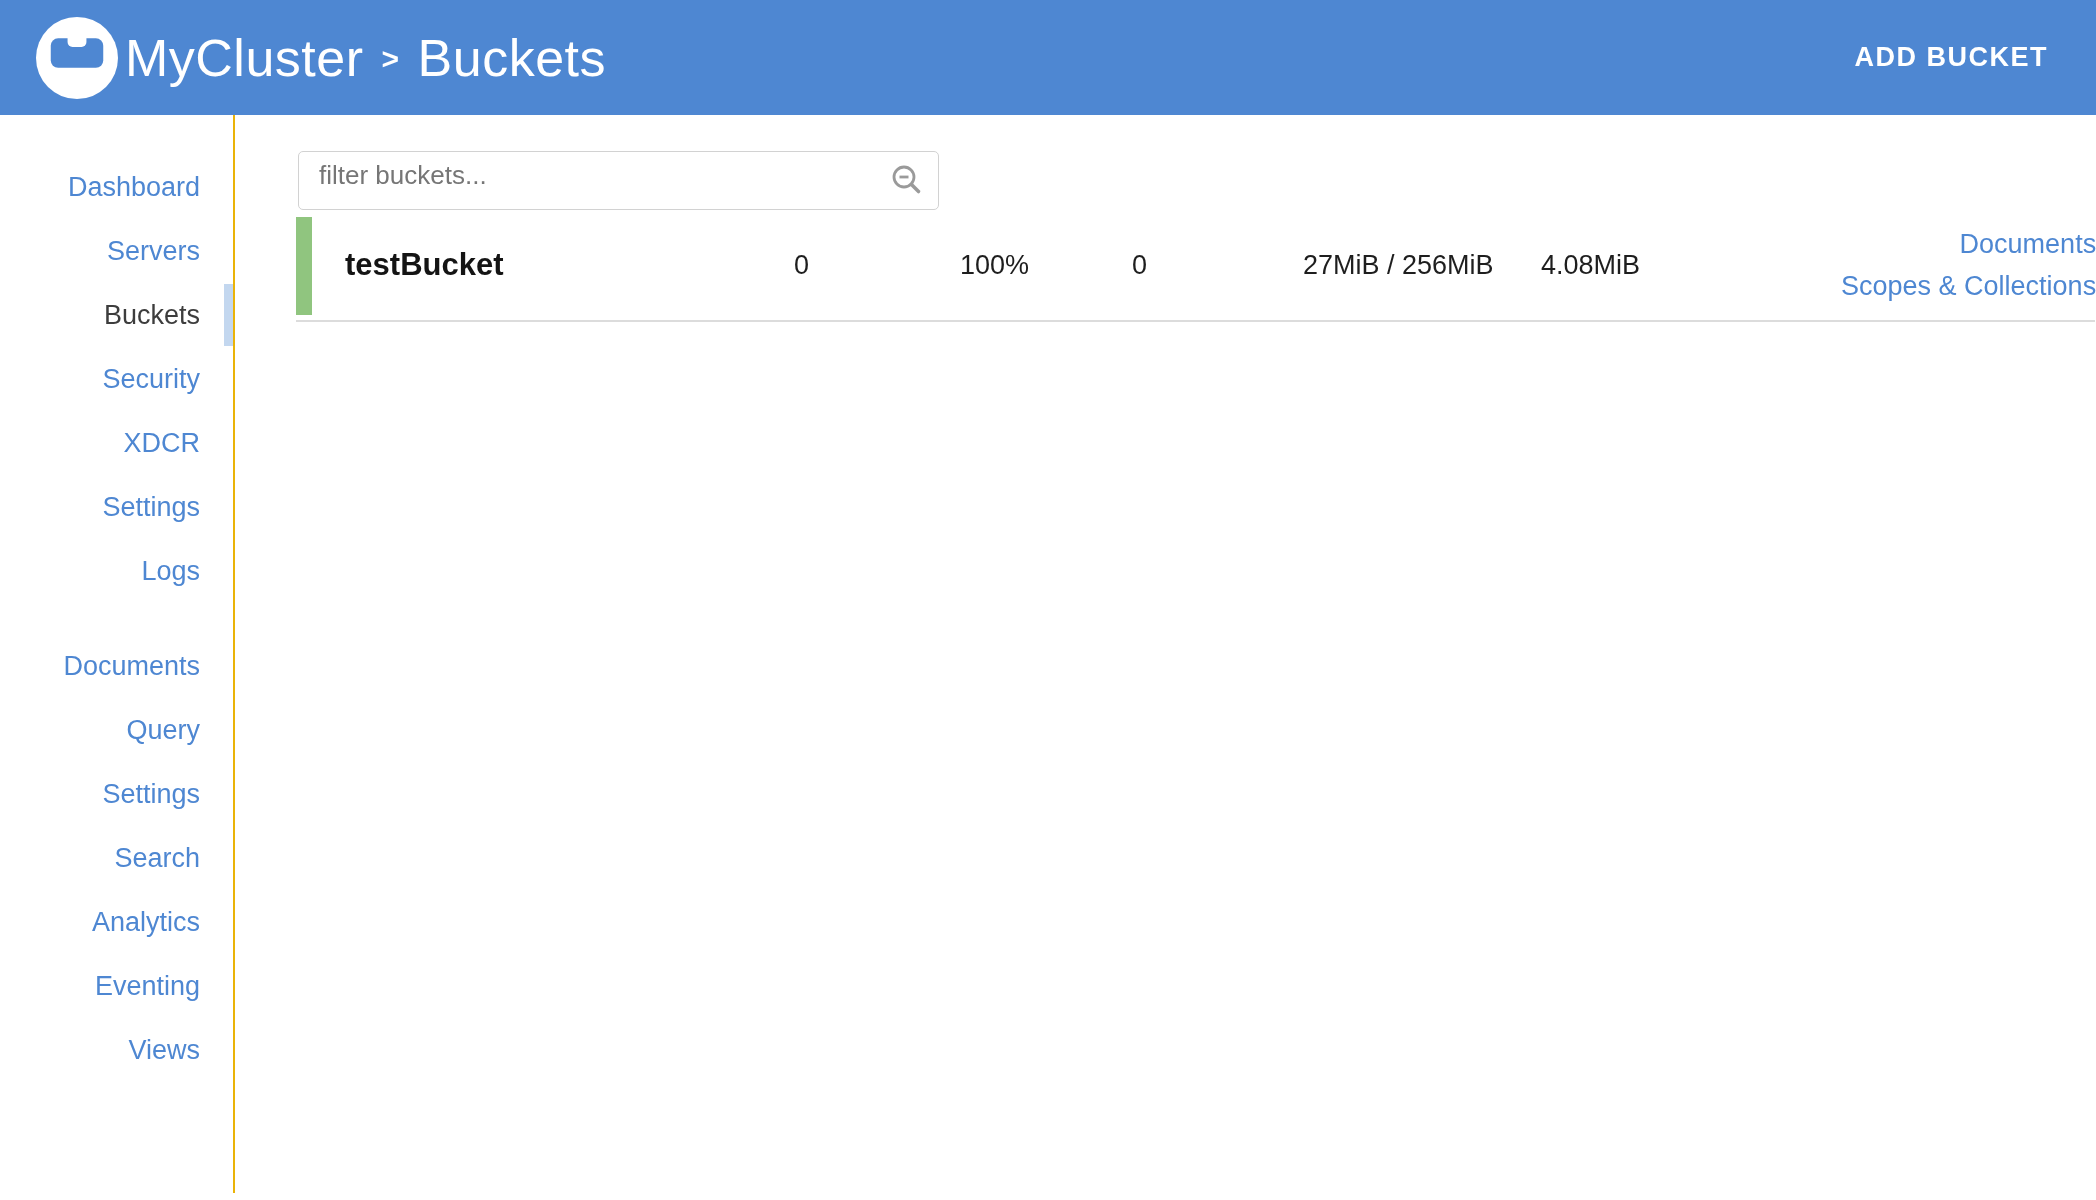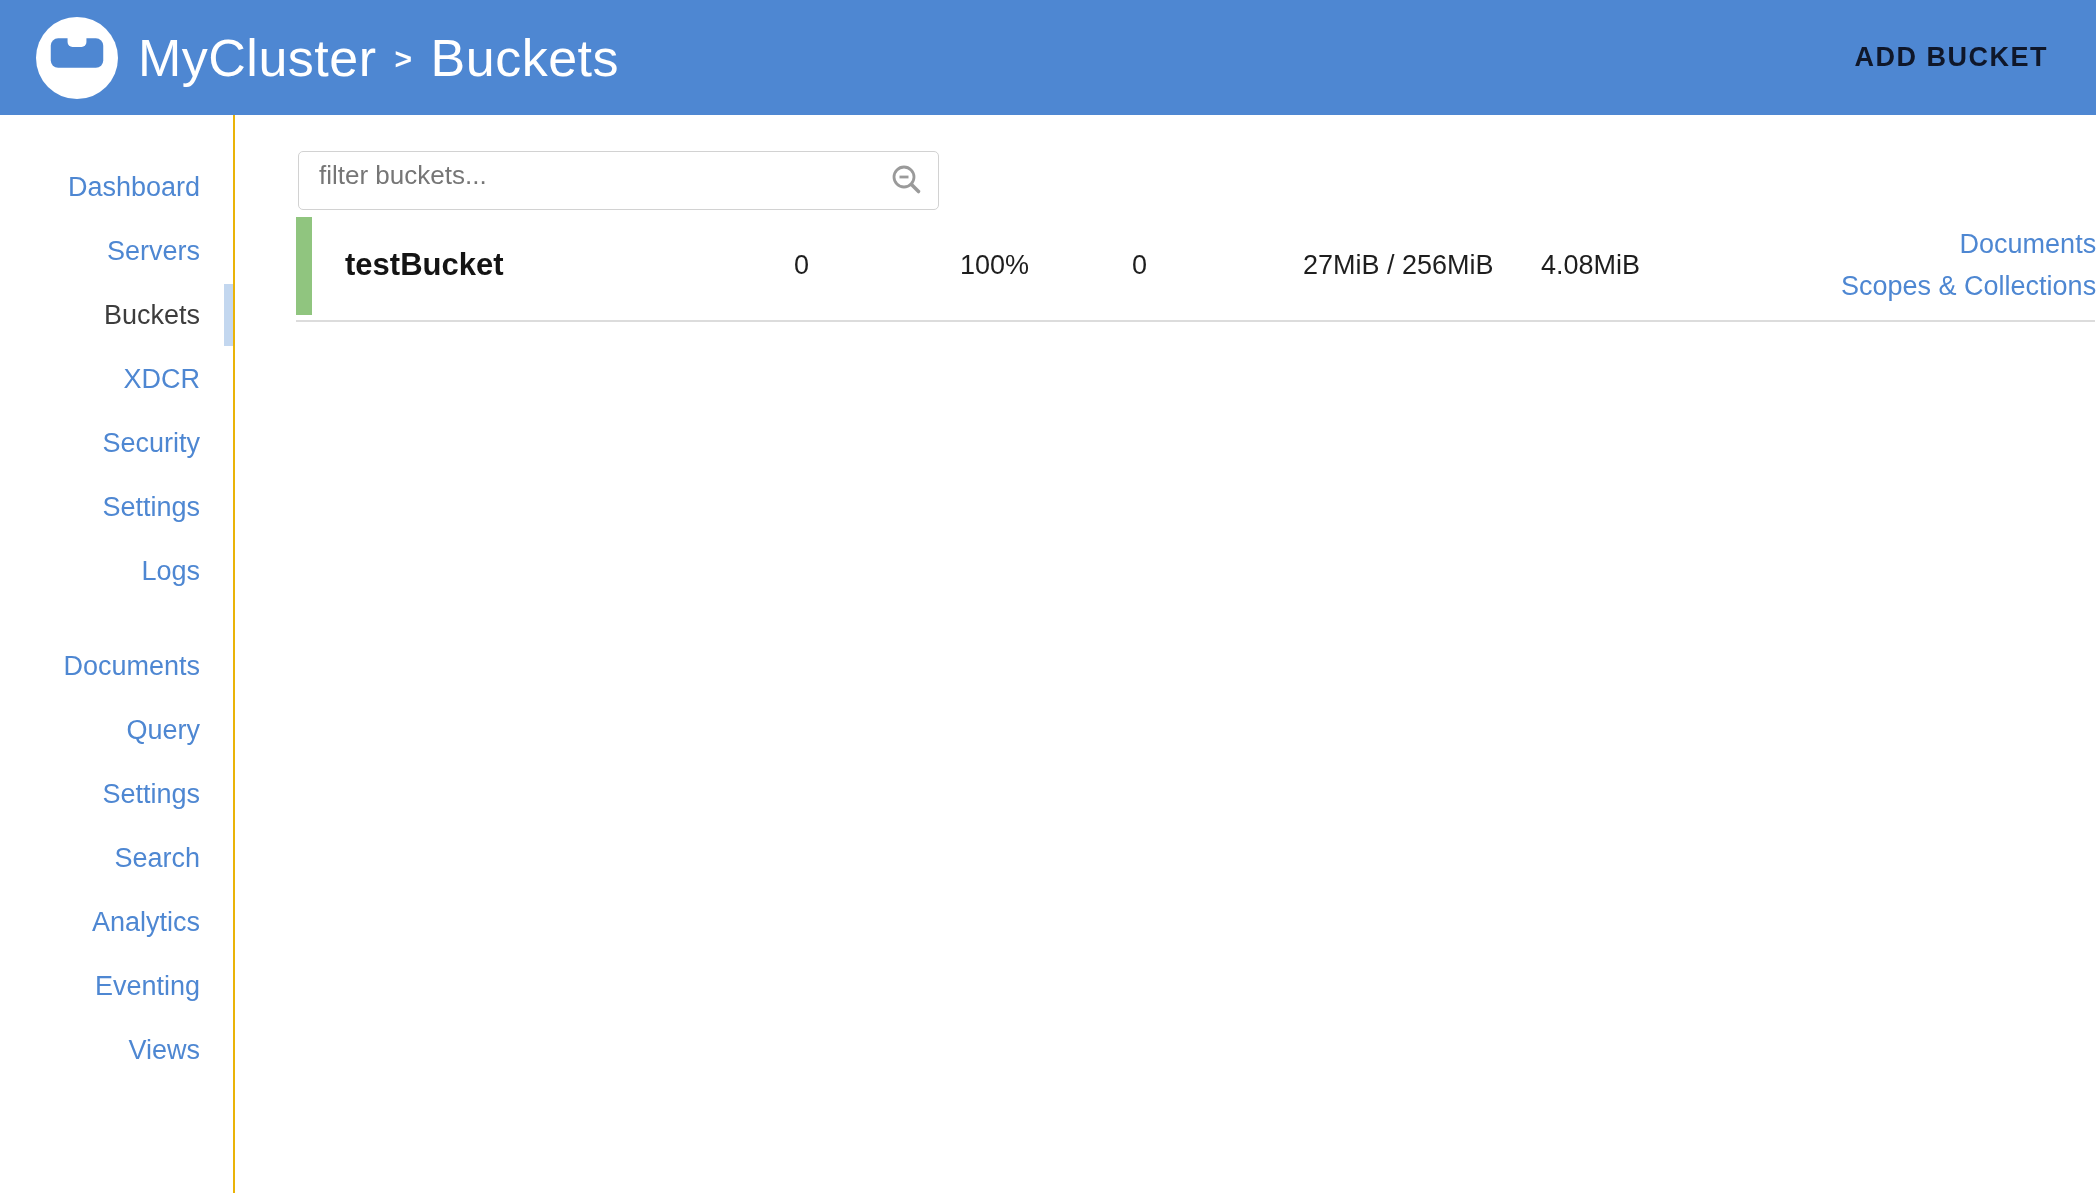--- a/index.html
+++ b/index.html
@@ -24,40 +24,40 @@
     background:var(--header-bg);
     display:flex;
     align-items:center;
   }
   .logo-wrap{
     width:82px;height:82px;
     margin-left:36px;
     flex:0 0 auto;
   }
   .breadcrumb{
-    margin-left:20px;
+    margin-left:7px;
     color:#ffffff;
     font-size:52px;
     font-weight:400;
     letter-spacing:0.5px;
     white-space:nowrap;
     display:flex;
     align-items:center;
   }
   .breadcrumb .sep{
     font-size:30px;
     font-weight:600;
     margin:0 18px;
     transform:translateY(1px);
   }
   .add-bucket-btn{
     margin-left:auto;
     margin-right:48px;
     background:none;border:none;
-    color:#0f172a;
+    color:#ffffff;
     font-family:inherit;
     font-size:27px;
     font-weight:700;
     letter-spacing:1.5px;
     cursor:pointer;
     padding:10px 0;
   }
 
   
   .layout{
@@ -207,22 +207,22 @@
     <span>Buckets</span>
   </div>
   <button class="add-bucket-btn">ADD BUCKET</button>
 </header>
 
 <div class="layout">
   <nav class="sidebar">
     <a class="nav-item">Dashboard</a>
     <a class="nav-item">Servers</a>
     <a class="nav-item active">Buckets</a>
+    <a class="nav-item">Security</a>
     <a class="nav-item">XDCR</a>
-    <a class="nav-item">Security</a>
     <a class="nav-item">Settings</a>
     <a class="nav-item">Logs</a>
     <div class="nav-gap"></div>
     <a class="nav-item">Documents</a>
     <a class="nav-item">Query</a>
     <a class="nav-item">Settings</a>
     <a class="nav-item">Search</a>
     <a class="nav-item">Analytics</a>
     <a class="nav-item">Eventing</a>
     <a class="nav-item">Views</a>

